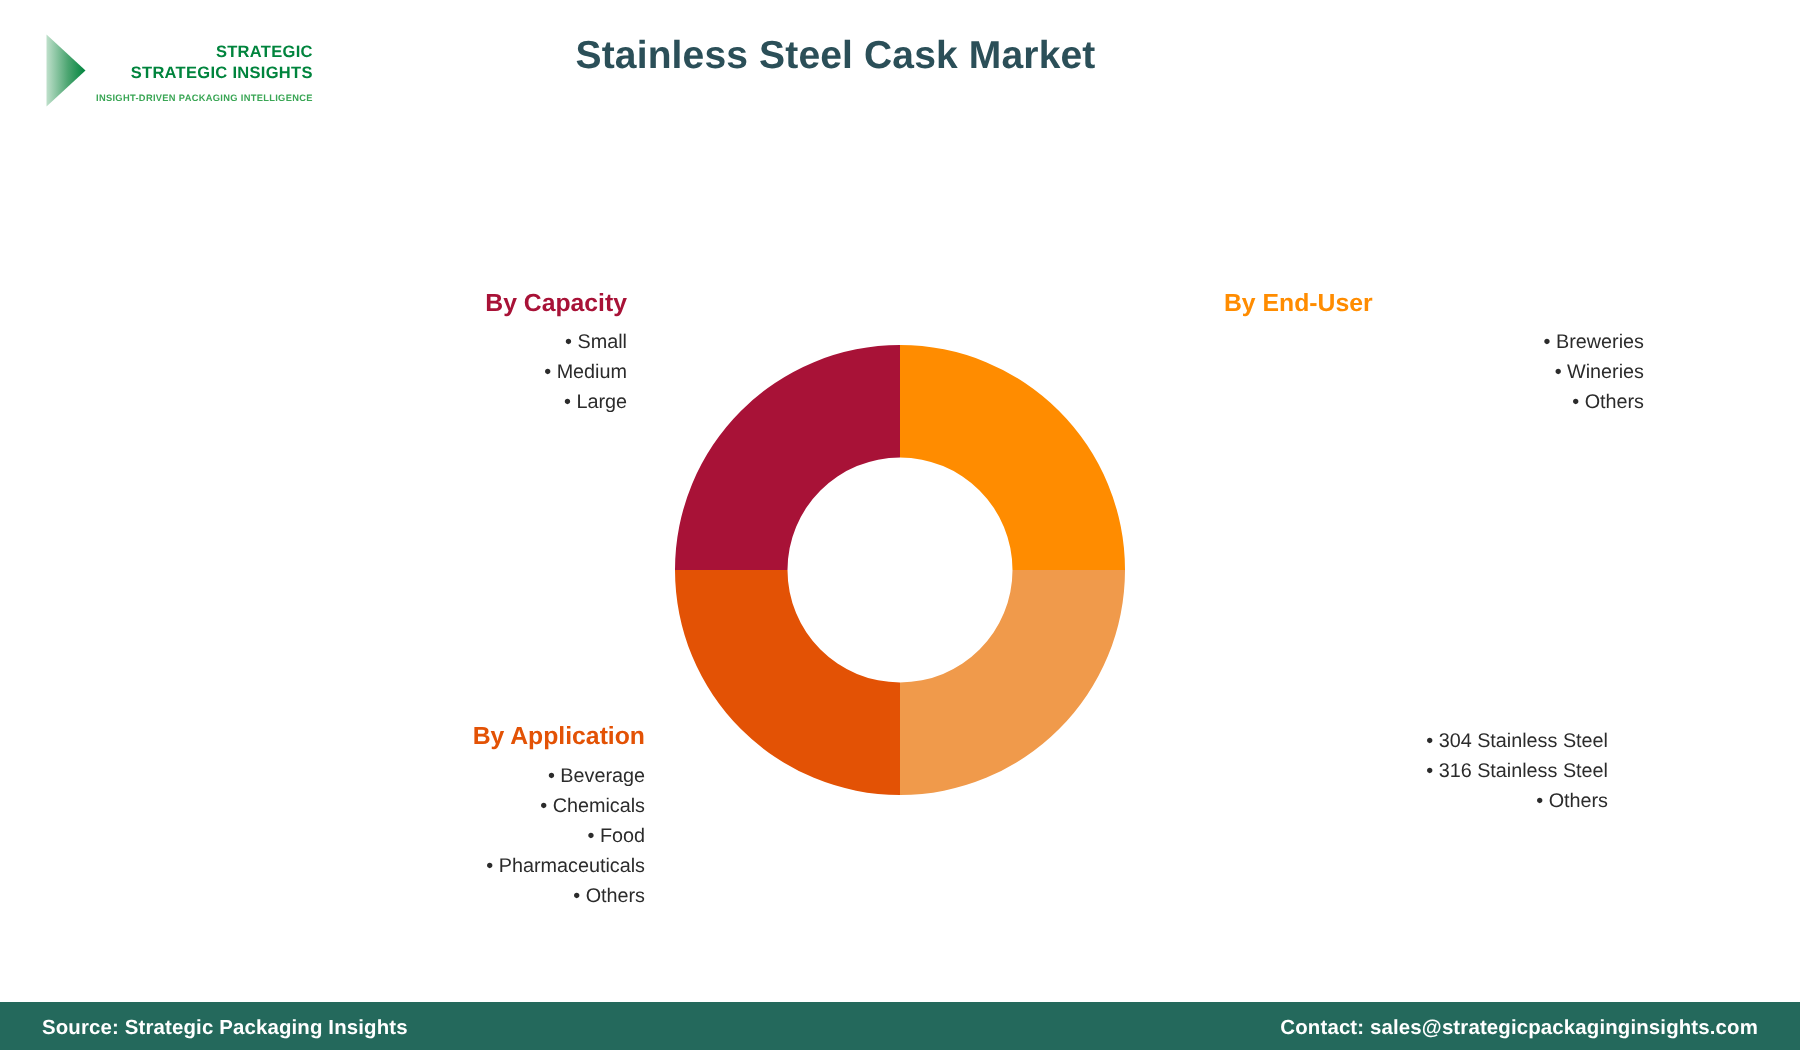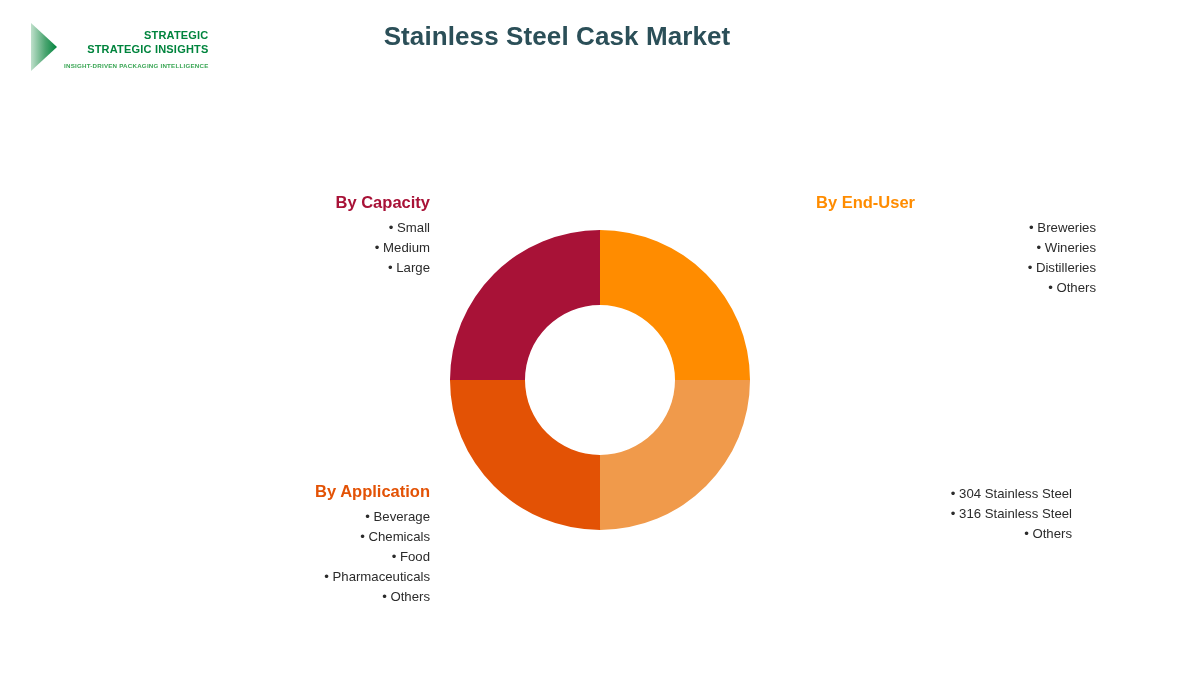--- a/index.html
+++ b/index.html
@@ -99,21 +99,21 @@
     white-space: nowrap;
   }
   .segment-list li::before {
     content: "\2022\00a0";
     color: #2b2b2b;
   }
 
   .align-right { text-align: right; }
   .align-left  { text-align: left; }
 
-  #seg-capacity     { left: 180px; top: 193px; width: 250px; }
+  #seg-capacity     { left: 168px; top: 193px; width: 250px; }
   #seg-enduser      { left: 772px; top: 193px; width: 280px; margin-left: 44px; }
   #seg-application  { left: 180px; top: 482px; width: 250px; }
   #seg-material     { left: 772px; top: 484px; width: 300px; }
 
   
   #footer {
     position: absolute;
     left: 0;
     bottom: 0;
     width: 1200px;
@@ -177,21 +177,20 @@
         <li>Medium</li>
         <li>Large</li>
       </ul>
   </div>
 
   <div class="segment-block align-left" id="seg-enduser">
     <div class="segment-title" style="color: rgb(255, 140, 0);">By End-User</div>
     <ul class="segment-list">
         <li>Breweries</li>
         <li>Wineries</li>
-        <li>Distilleries</li>
         <li>Others</li>
       </ul>
   </div>
 
   <div class="segment-block align-right" id="seg-application">
     <div class="segment-title" style="color: rgb(227, 82, 5);">By Application</div>
     <ul class="segment-list">
         <li>Beverage</li>
         <li>Chemicals</li>
         <li>Food</li>
@@ -201,14 +200,18 @@
   </div>
 
   <div class="segment-block align-left" id="seg-material">
     <ul class="segment-list">
         <li>304 Stainless Steel</li>
         <li>316 Stainless Steel</li>
         <li>Others</li>
       </ul>
   </div>
 
+  <div id="footer" style="background: rgb(36, 105, 92);">
+    <div class="footer-text">Source: Strategic Packaging Insights</div>
+    <div class="footer-text">Contact: sales@strategicpackaginginsights.com</div>
+  </div>
 
 </div>
 
 </body></html>

